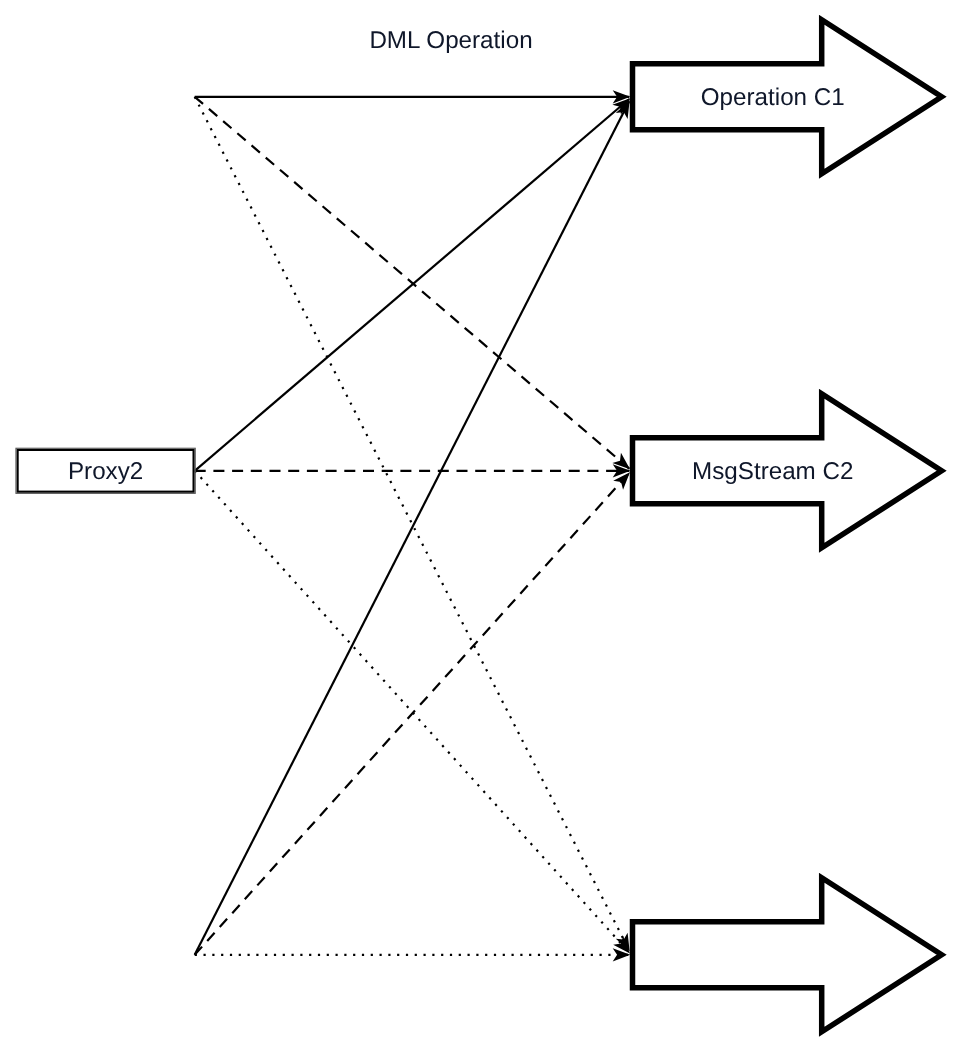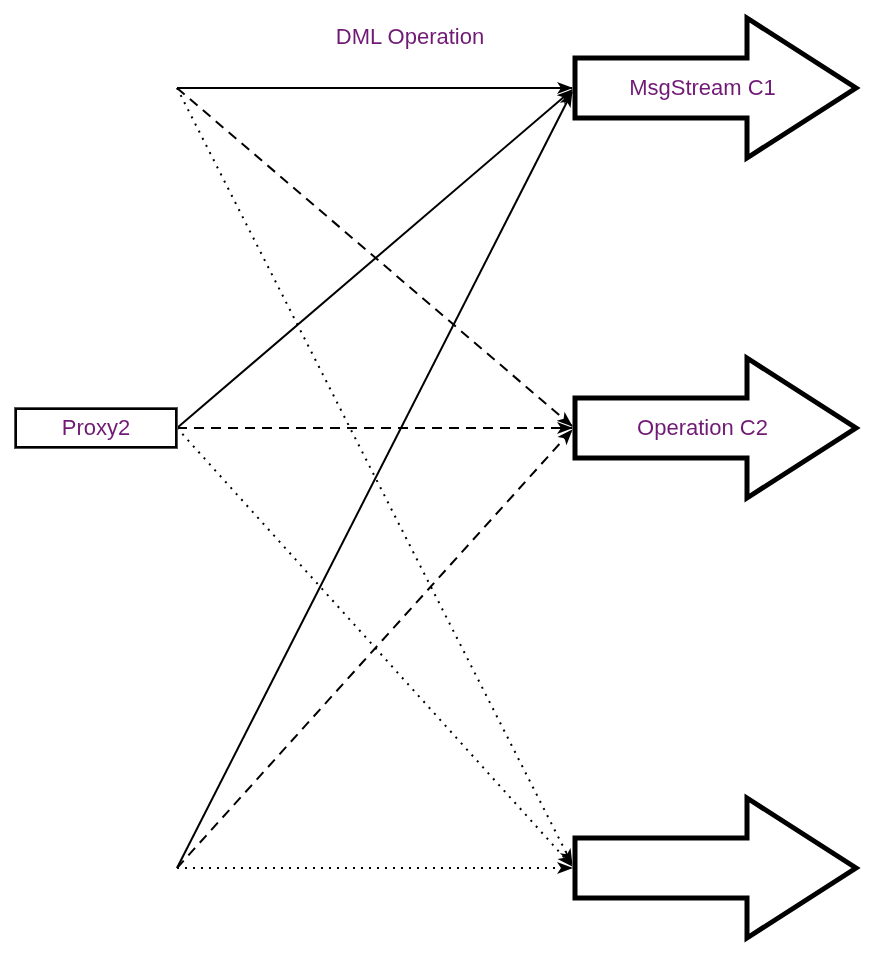--- a/index.html
+++ b/index.html
@@ -6,21 +6,21 @@
     margin: 0;
     padding: 0;
     background: #ffffff;
   }
   .canvas {
     position: relative;
     width: 875px;
     height: 956px;
     background: #ffffff;
     font-family: "Liberation Sans", sans-serif;
-    color: #701a75;
+    color: #0f172a;
     overflow: hidden;
   }
   .edges-svg {
     position: absolute;
     left: 0;
     top: 0;
     width: 875px;
     height: 956px;
   }
   .proxy-box {
@@ -102,19 +102,19 @@
 
   <div class="dml-label">
     <div>DML Operation</div>
   </div>
 
   <div class="proxy-box proxy-2">
     <span>Proxy2</span>
   </div>
 
   <div class="stream-label stream-1">
-    <span>MsgStream C1</span>
+    <span>Operation C1</span>
   </div>
   <div class="stream-label stream-2">
-    <span>Operation C2</span>
+    <span>MsgStream C2</span>
   </div>
 
 </div>
 
 </body></html>

